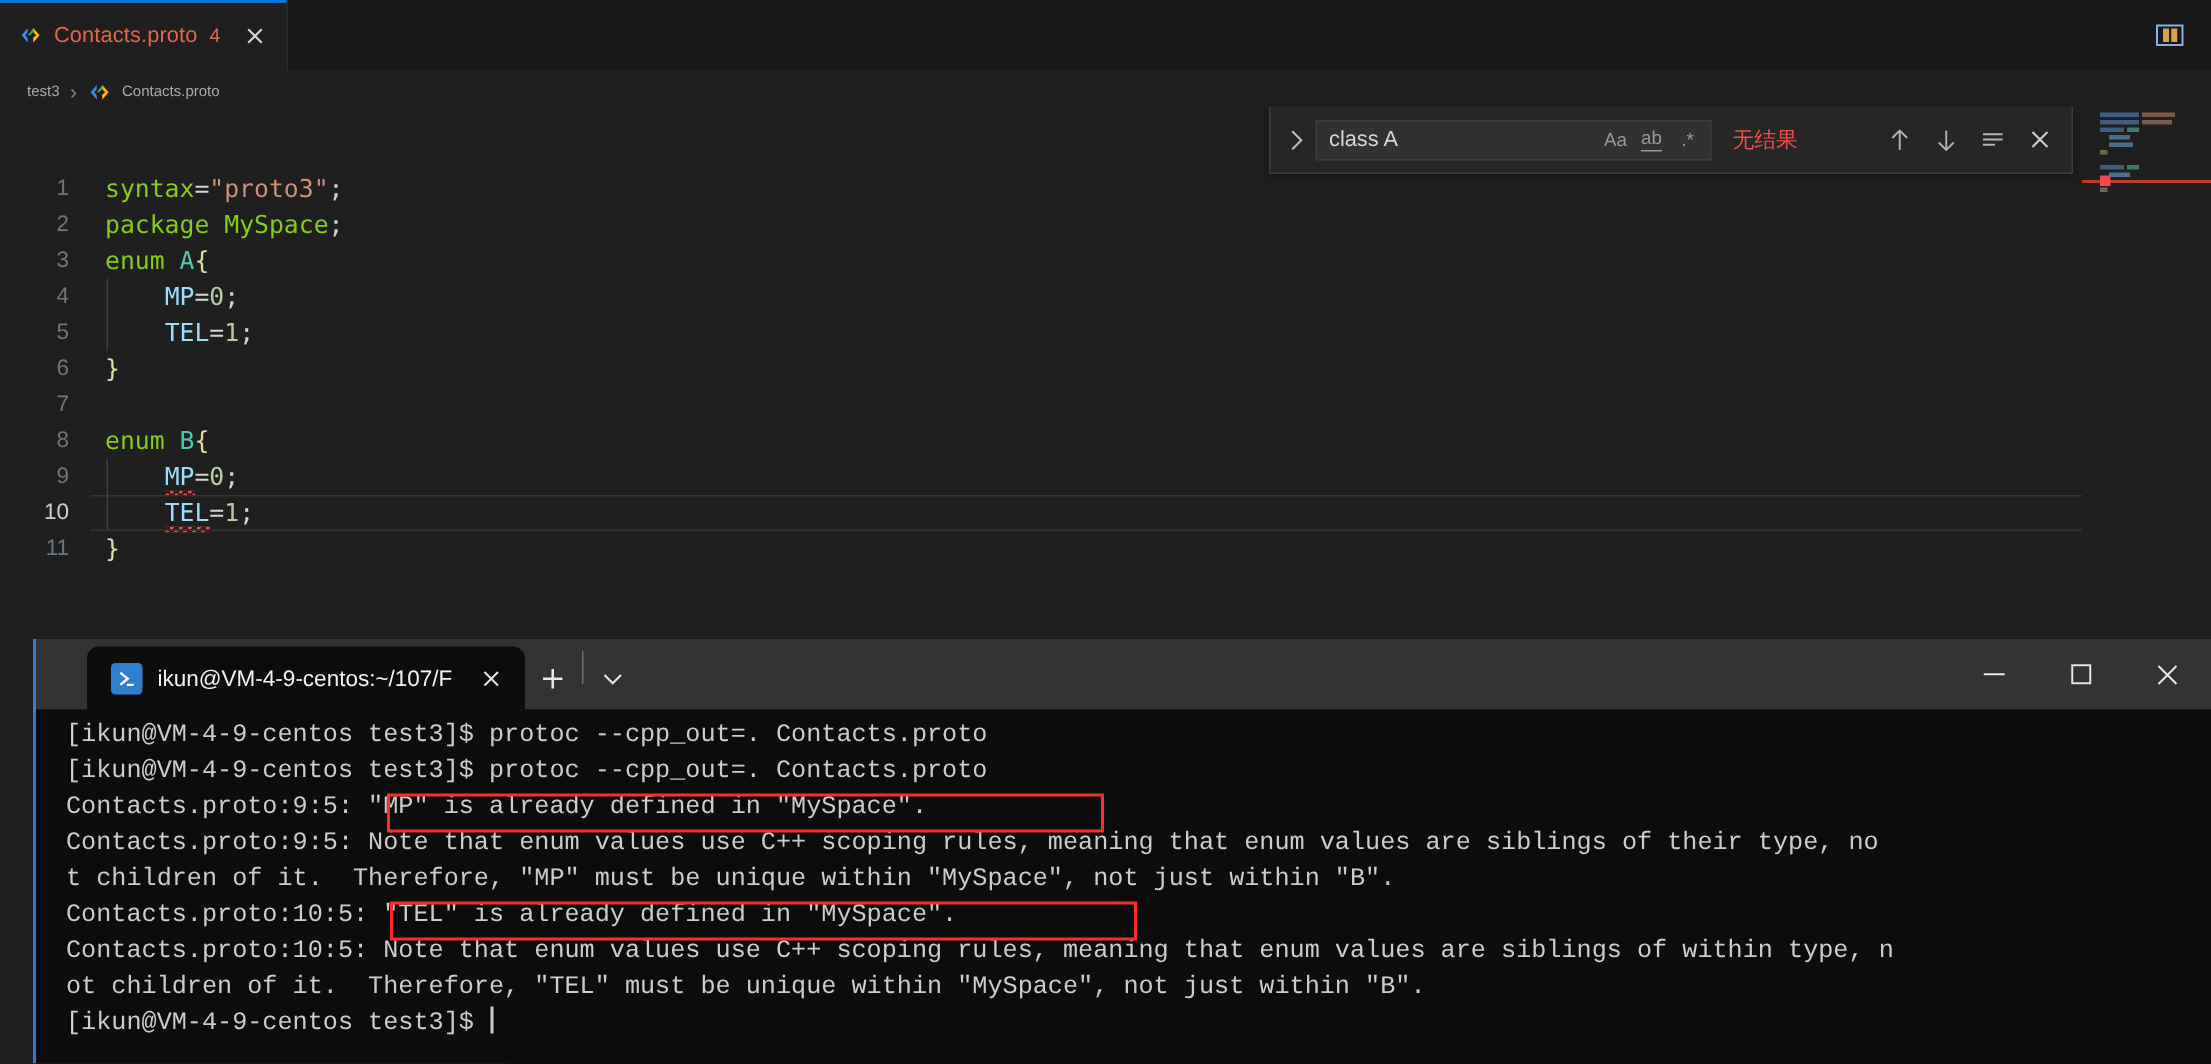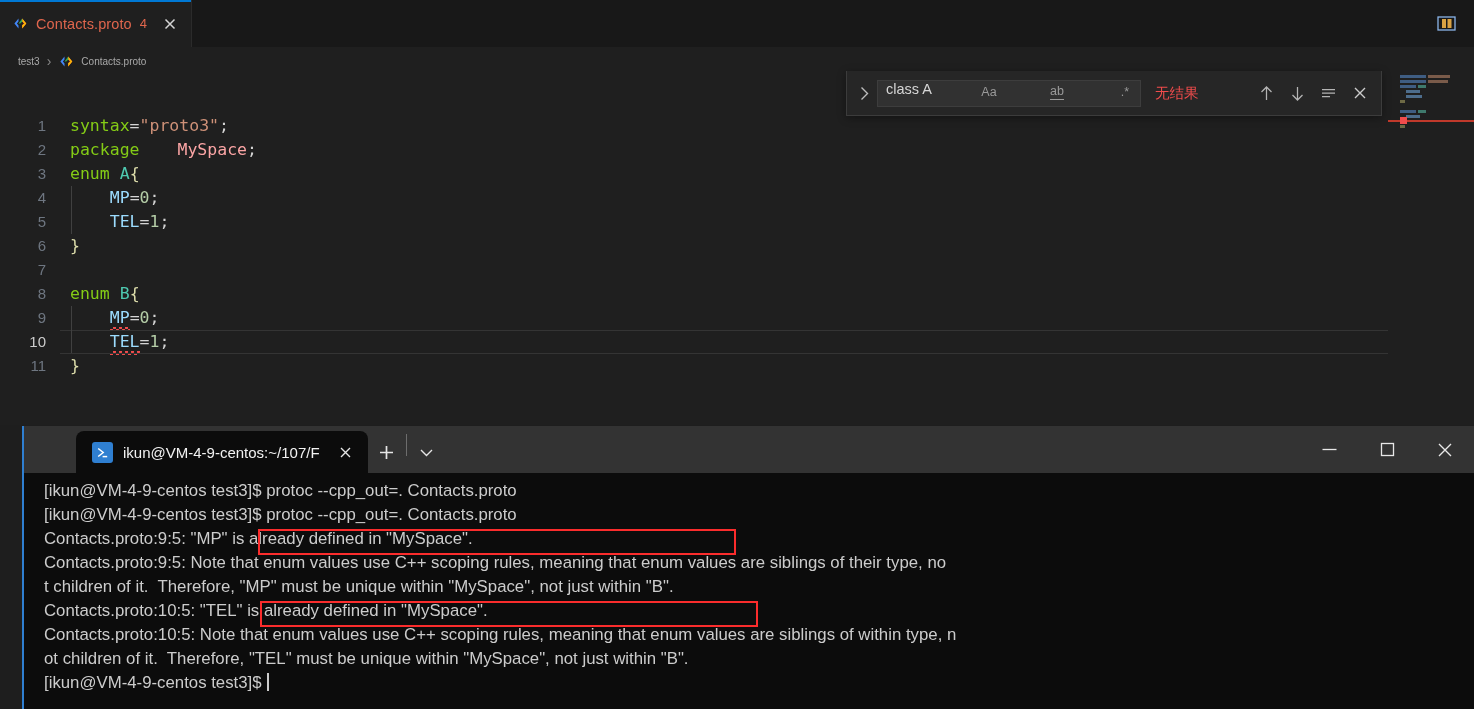--- a/index.html
+++ b/index.html
@@ -59,21 +59,21 @@
   .line.current::after {
     content: ""; position: absolute; left: 60px; right: 86px; bottom: 0; height: 1px; background: #343434;
   }
   .indent-guide { position: absolute; left: 71px; top: 0; width: 1px; height: 24px; background: #404040; }
 
   
   .t-key { color: #84cc16; }
   .t-str { color: #ce9178; }
   .t-type { color: #4ec9b0; }
   .t-brace { color: #dcdcaa; }
-  .t-pkg { color: #fca5a5; margin-left: 28px; }
+  .t-pkg { color: #84cc16; }
   .t-field { color: #9cdcfe; }
   .t-num { color: #b5cea8; }
   .t-plain { color: #d4d4d4; }
 
   .squiggle { position: relative; }
   .squiggle::after {
     content: ""; position: absolute; left: 0; right: 0; bottom: -4px; height: 4px;
     background-image:
       radial-gradient(circle at 1.5px 3.2px, #f14c4c 1.2px, transparent 1.4px),
       radial-gradient(circle at 4.5px 0.8px, #f14c4c 1.2px, transparent 1.4px);
@@ -89,52 +89,52 @@
   
   .find-widget {
     position: absolute; left: 846px; top: 71px; width: 536px; height: 45px;
     background: #262626; border: 1px solid #3c3c3c; border-top: none;
     display: flex; align-items: center; padding: 0 10px 0 6px;
     box-shadow: 0 2px 8px rgba(0,0,0,.36);
     z-index: 12;
   }
   .find-toggle-arrow { width: 22px; height: 100%; display: flex; align-items: center; justify-content: center; color: #bdbdbd; }
   .find-inputwrap {
-    display: flex; align-items: flex-start; flex: 0 0 264px; height: 27px;
-    background: #313131; border: 1px solid #3d3d3d; padding: 0 3px 0 8px; margin-left: 2px; gap: 44px;
+    display: flex; align-items: center; flex: 0 0 264px; height: 27px;
+    background: #313131; border: 1px solid #3d3d3d; padding: 0 3px 0 8px; margin-left: 2px;
   }
   .find-input { flex: 1 1 auto; font-size: 14.5px; color: #d6d6d6; font-family: "Liberation Sans", sans-serif; white-space: nowrap; overflow: hidden; }
   .find-opt { width: 24px; height: 22px; display: flex; align-items: center; justify-content: center; color: #9a9a9a; font-size: 12.5px; font-family: "Liberation Sans", sans-serif; border-radius: 3px; }
   .find-opt .u { border-bottom: 1.4px solid #9a9a9a; padding-bottom: 1px; }
   .find-count { font-size: 14.5px; color: #f14c4c; margin-left: 14px; white-space: nowrap; font-family: "DejaVu Sans", sans-serif; }
   .find-actions { margin-left: auto; display: flex; align-items: center; gap: 8px; }
   .find-act { width: 23px; height: 23px; display: flex; align-items: center; justify-content: center; color: #b4b4b4; }
 
   
   .terminal {
     position: absolute; left: 22px; top: 426px; width: 1452px; height: 283px;
     background: #0c0c0c; border-left: 2px solid #2f7fd1;
   }
   .term-titlebar { position: relative; height: 47px; background: #333333; display: flex; align-items: flex-end; }
   .term-tab {
     display: flex; align-items: center; gap: 10px; height: 42px;
     padding: 0 10px 0 16px; background: #0c0c0c;
-    border-radius: 8px 8px 0 0; margin-left: 52px; min-width: 246px;
+    border-radius: 8px 8px 0 0; margin-left: 34px; min-width: 246px;
   }
   .term-tab-icon { width: 21px; height: 21px; background: #2f7fd1; border-radius: 3px; display: flex; align-items: center; justify-content: center; flex: 0 0 21px; }
   .term-tab-title { font-size: 15px; color: #f2f2f2; white-space: nowrap; overflow: hidden; }
   .term-tab-close { width: 24px; height: 24px; display: flex; align-items: center; justify-content: center; color: #e6e6e6; margin-left: 4px; }
   .term-newtab { width: 38px; height: 42px; display: flex; align-items: center; justify-content: center; color: #e6e6e6; font-size: 22px; }
   .term-divider { width: 1px; height: 22px; background: #6d6d6d; align-self: center; margin-bottom: 10px; }
   .term-dropdown { width: 40px; height: 42px; display: flex; align-items: center; justify-content: center; color: #e6e6e6; }
   .term-wincontrols { position: absolute; right: 0; top: 0; height: 47px; display: flex; align-items: center; }
   .wc { width: 58px; height: 47px; display: flex; align-items: center; justify-content: center; color: #e8e8e8; }
 
   .term-body { position: relative; height: 236px; background: #0c0c0c; padding: 6px 0 0 20px; overflow: hidden; }
-  .term-line { font-family: Liberation Sans, sans-serif; font-size: 16.8px; line-height: 24px; color: #cccccc; white-space: pre; letter-spacing: 0px; }
+  .term-line { font-family: Liberation Mono, monospace; font-size: 16.8px; line-height: 24px; color: #cccccc; white-space: pre; letter-spacing: 0px; }
   .term-cursor { display: inline-block; width: 2px; height: 18px; background: #cccccc; vertical-align: -3px; margin-left: 1px; }
   .annot-box { position: absolute; border: 2px solid #fb2c2c; pointer-events: none; }
 </style>
 </head>
 <body>
 
 <div id="root">
 
   <div class="editor-stack">
 

